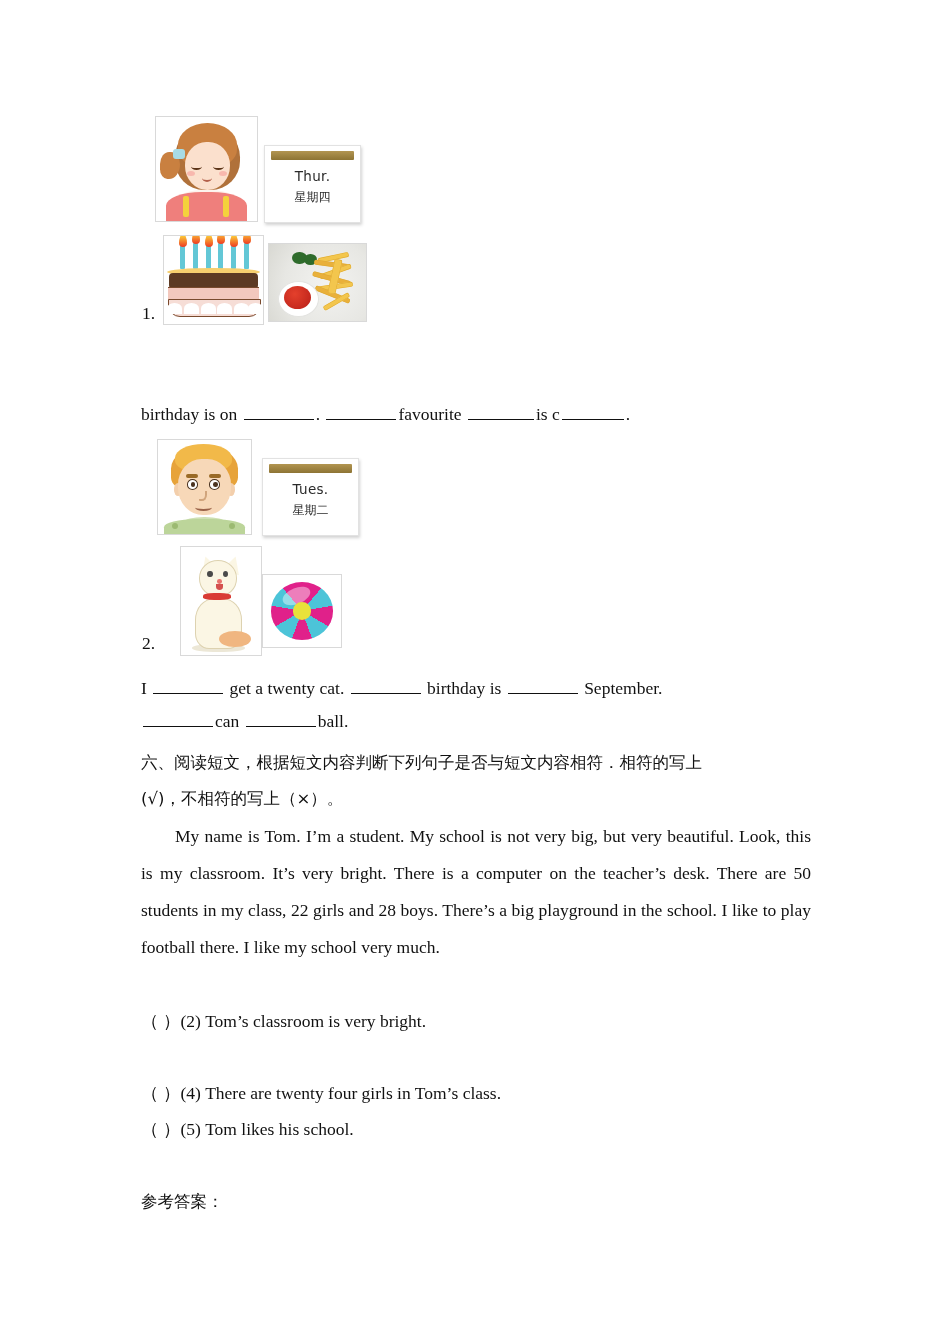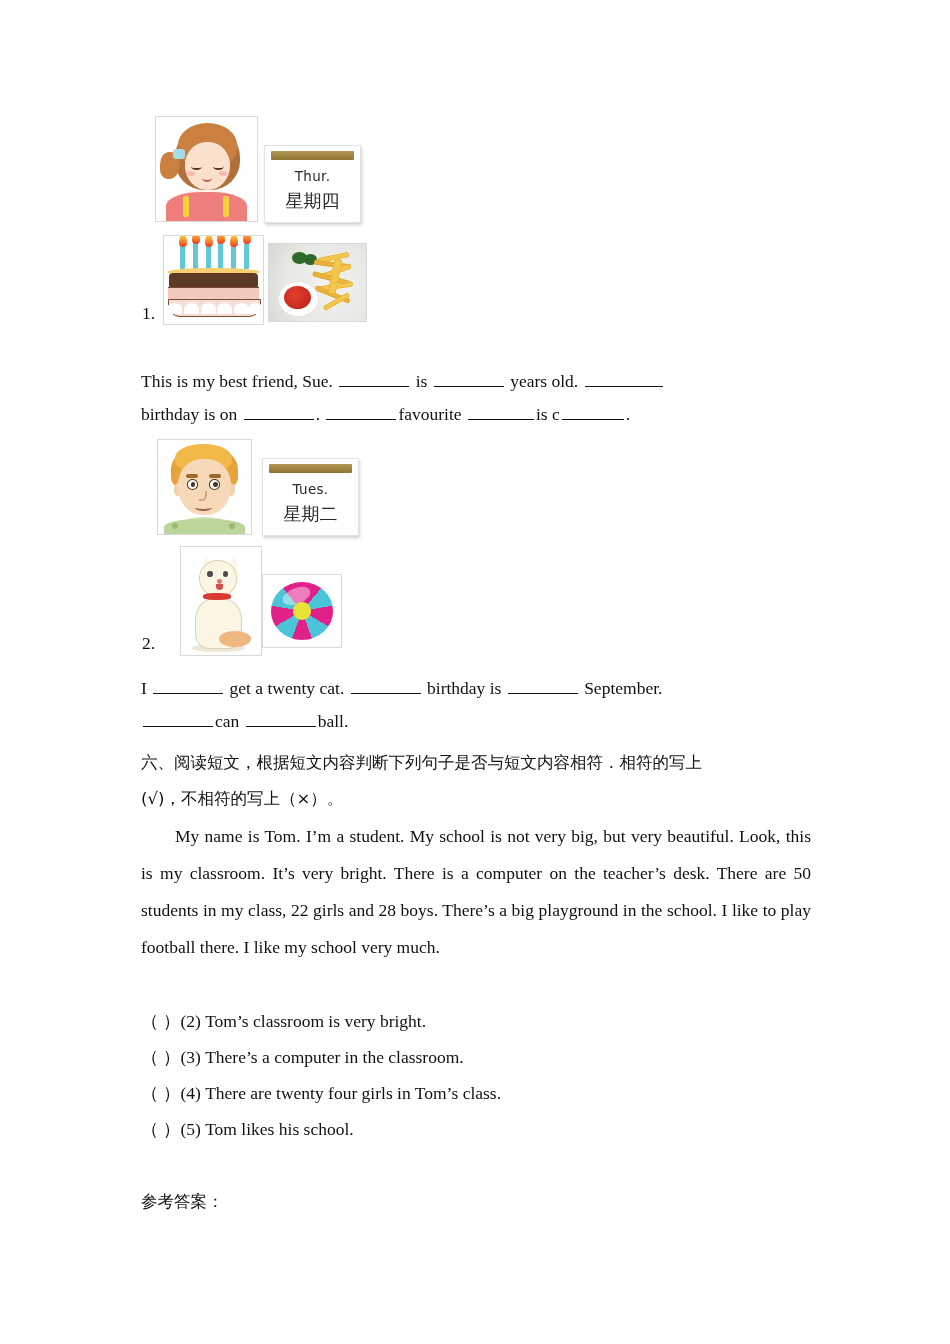--- a/index.html
+++ b/index.html
@@ -198,21 +198,21 @@
     background: linear-gradient(#b29551, #8d7434);
     border-radius:1px;
   }
   .cal-text {
     position:absolute; left:0; right:0; top:22px;
     text-align:center;
     font-family:"DejaVu Sans","Liberation Sans",sans-serif;
     color:#2a2a2a;
   }
   .cal-en { font-size:13.5px; letter-spacing:0.3px; }
-  .cal-cn { font-size:18px; margin-top:5px; }
+  .cal-cn { font-size:12px; margin-top:5px; }
 
   
   .cake-plate {
     position:absolute; left:4%; bottom:8%; width:92%; height:18%;
     background:#f6ddd6; border:1.5px solid #7a4a2d; border-radius:0 0 12px 12px;
   }
   .cake-mid {
     position:absolute; left:4%; bottom:24%; width:92%; height:16%;
     background:#f3c8bd; border-top:1.5px solid #7a4a2d; border-bottom:1.5px solid #7a4a2d;
   }
@@ -408,28 +408,20 @@
       <div class="fry fry-dark" style="left:46%;top:62%;width:38%;height:7%;transform:rotate(22deg);"></div>
       <div class="fry" style="left:55%;top:72%;width:30%;height:7%;transform:rotate(-30deg);"></div>
       <div class="fry" style="left:64%;top:20%;width:8%;height:46%;transform:rotate(12deg);"></div>
       <div class="bowl"></div>
       <div class="ketchup"></div>
     </div>
   </div>
 
   <div class="itemnum" style="left:142px; top:292px;">1.</div>
 
-  <div class="txt" style="left:141px; top:352px;">
-    <span>This  is  my  best  friend,  Sue.</span>
-    <span class="blank b70"></span>
-    <span>is</span>
-    <span class="blank b70"></span>
-    <span>years  old.</span>
-    <span class="blank b78"></span>
-  </div>
 
   <div class="txt" style="left:141px; top:385px;">
     <span>birthday  is  on</span>
     <span class="blank b70"></span><span>.</span>
     <span class="blank b70"></span><span>favourite</span>
     <span class="blank b66"></span><span>is c</span><span class="blank b62"></span><span>.</span>
   </div>
 
   <div class="pic" style="left:157px; top:428px; width:95px; height:96px;">
     <div style="position:absolute;left:0;top:0;right:0;bottom:0;background:#fff;">
@@ -505,24 +497,20 @@
 
   <div class="txt cn" style="left:141px; top:769px;">(√)，不相符的写上（×）。</div>
   <div class="txt cn" style="left:141px; top:733px;">六、阅读短文，根据短文内容判断下列句子是否与短文内容相符．相符的写上</div>
 
   <div class="para" style="left:141px; top:807px; width:670px; text-align:justify; text-indent:34px;">My name is Tom. I’m a student. My school is  not very big, but very beautiful. Look, this is my  classroom. It’s very bright. There is a computer on the teacher’s desk. There are 50 students in my class,  22 girls and 28 boys. There’s a big playground in the school. I like to play football there. I like my school very much.</div>
 
   <div class="txt" style="left:141px; top:992px;">
     <span>（  ）</span><span>(2)</span>
     <span>Tom’s classroom is very bright.</span>
   </div>
-  <div class="txt" style="left:141px; top:1028px;">
-    <span>（  ）</span><span>(3)</span>
-    <span>There’s a computer in the classroom.</span>
-  </div>
   <div class="txt" style="left:141px; top:1064px;font-family:Liberation Serif, serif;">
     <span>（  ）</span><span>(4)</span>
     <span>There are twenty four girls in Tom’s class.</span>
   </div>
   <div class="txt" style="left:141px; top:1100px;">
     <span>（  ）</span><span>(5)</span>
     <span>Tom likes his school.</span>
   </div>
 
   <div class="txt cn" style="left:141px; top:1172px;">参考答案：</div>

